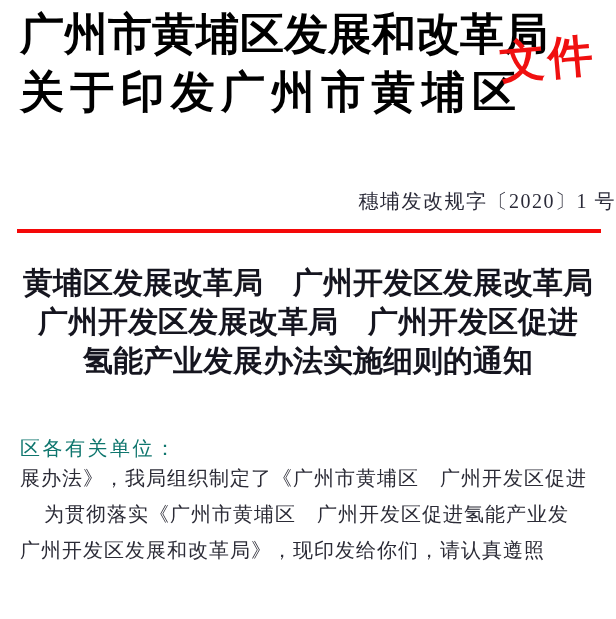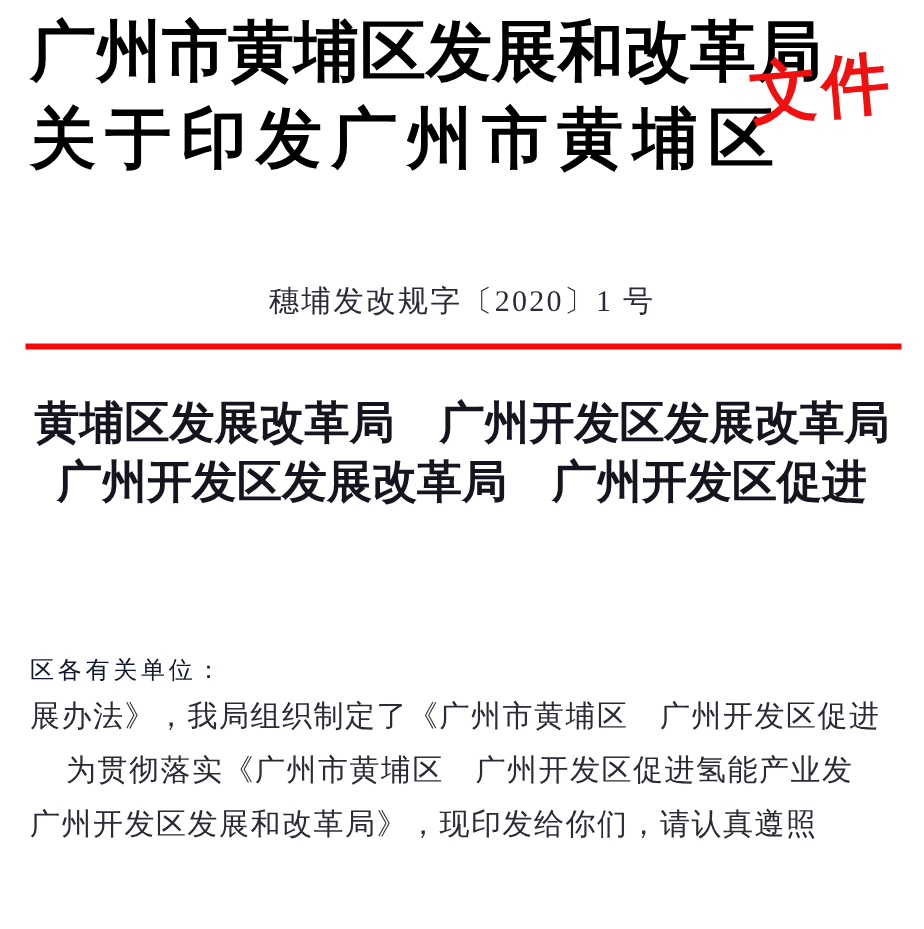--- a/index.html
+++ b/index.html
@@ -43,21 +43,21 @@
     transform: rotate(-5deg);
     transform-origin: left center;
     white-space: nowrap;
   }
   
   .doc-number {
     position: absolute;
     top: 186px;
     left: 0;
     width: 616px;
-    text-align: center;
+    text-align: right;
     color: #2a2a38;
     font-size: 20px;
     line-height: 30px;
     letter-spacing: 1.5px;
     white-space: nowrap;
   }
   
   .red-rule {
     position: absolute;
     top: 229px;
@@ -77,22 +77,22 @@
     font-weight: bold;
     font-size: 30px;
     line-height: 39px;
   }
   .doc-title .t-line { white-space: nowrap; }
   
   .salutation {
     position: absolute;
     top: 430px;
     left: 20px;
-    color: #0f172a;
-    font-size: 16px;
+    color: #0f766e;
+    font-size: 20px;
     line-height: 36px;
     letter-spacing: 2.5px;
     white-space: nowrap;
   }
   .paragraph {
     position: absolute;
     top: 460px;
     left: 20px;
     color: #2b2b36;
     font-size: 20px;
@@ -111,20 +111,21 @@
   <div class="agency-line l2">关于印发广州市黄埔区</div>
   <div class="doc-type">文件</div>
 
   <div class="doc-number">穗埔发改规字〔2020〕1 号</div>
 
   <div class="red-rule"></div>
 
   <div class="doc-title">
     <div class="t-line">黄埔区发展改革局　广州开发区发展改革局</div>
     <div class="t-line">广州开发区发展改革局　广州开发区促进</div>
+    <div class="t-line">氢能产业发展办法实施细则的通知</div>
   </div>
 
   <div class="salutation">区各有关单位：</div>
 
   <div class="paragraph">
     <div class="p-line">展办法》，我局组织制定了《广州市黄埔区　广州开发区促进</div>
     <div class="p-line first">为贯彻落实《广州市黄埔区　广州开发区促进氢能产业发</div>
     <div class="p-line">广州开发区发展和改革局》，现印发给你们，请认真遵照</div>
   </div>
 

